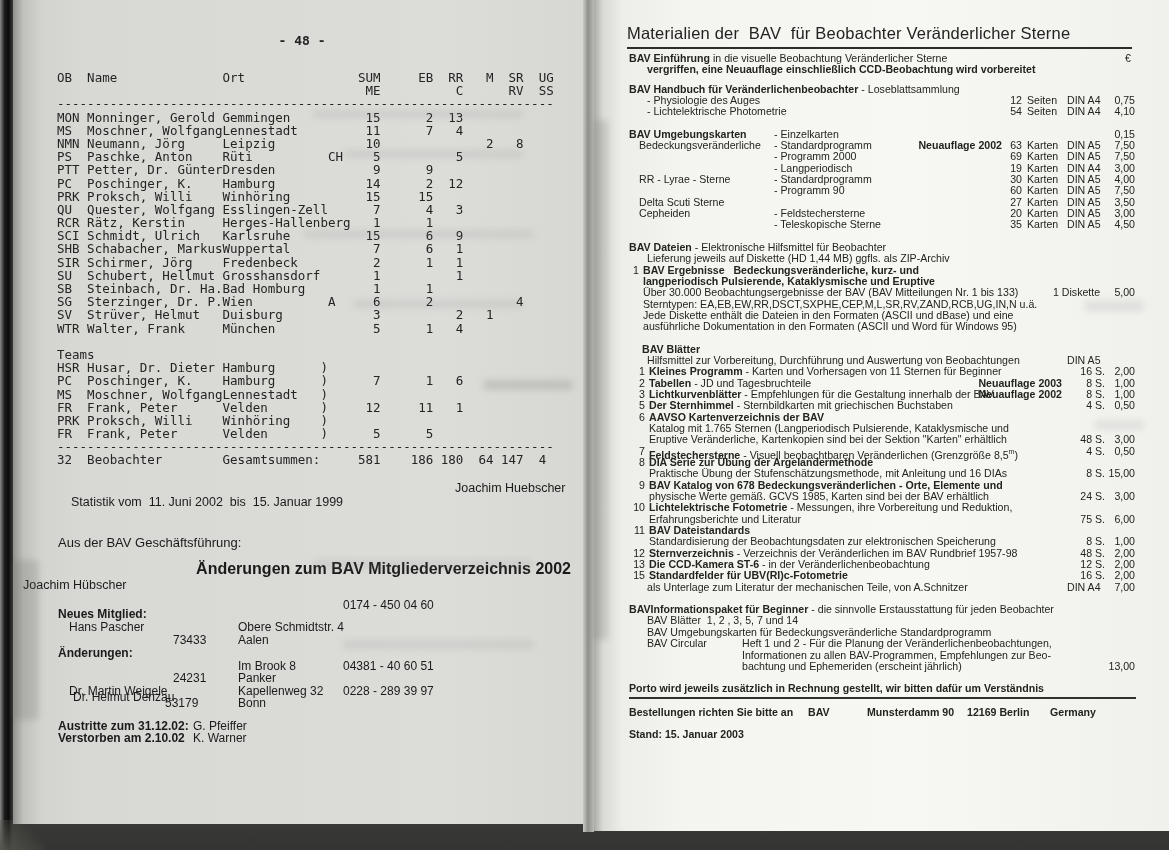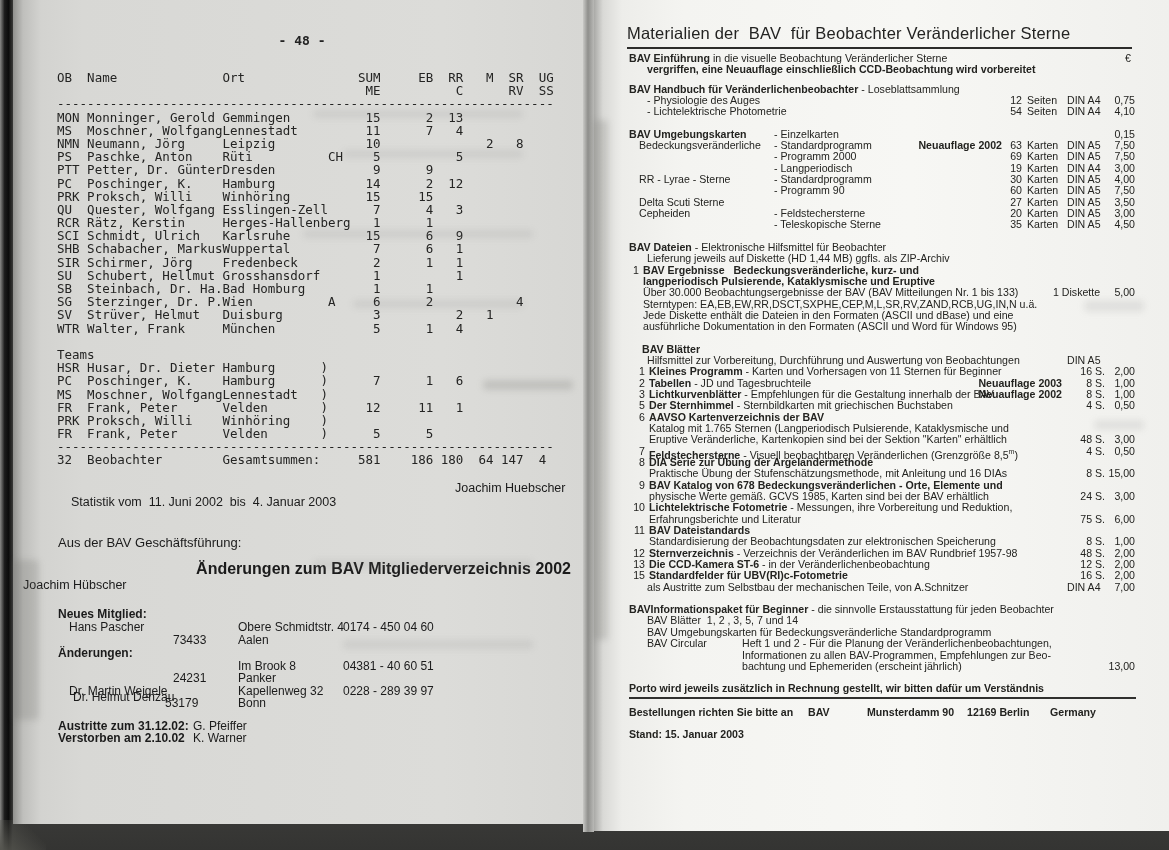--- a/index.html
+++ b/index.html
@@ -72,32 +72,32 @@
 <body>
 
 <div class="spine"></div>
 <div class="corner"></div>
 
 <div id="left-page" class="page">
   <div id="page-number">- 48 -</div>
   <div id="observer-table" class="mono"><div>OB  Name              Ort               SUM     EB  RR   M  SR  UG</div><div>                                         ME          C      RV  SS</div><div>------------------------------------------------------------------</div><div>MON Monninger, Gerold Gemmingen          15      2  13</div><div>MS  Moschner, WolfgangLennestadt         11      7   4</div><div>NMN Neumann, Jörg     Leipzig            10              2   8</div><div>PS  Paschke, Anton    Rüti          CH    5          5</div><div>PTT Petter, Dr. GünterDresden             9      9</div><div>PC  Poschinger, K.    Hamburg            14      2  12</div><div>PRK Proksch, Willi    Winhöring          15     15</div><div>QU  Quester, Wolfgang Esslingen-Zell      7      4   3</div><div>RCR Rätz, Kerstin     Herges-Hallenberg   1      1</div><div>SCI Schmidt, Ulrich   Karlsruhe          15      6   9</div><div>SHB Schabacher, MarkusWuppertal           7      6   1</div><div>SIR Schirmer, Jörg    Fredenbeck          2      1   1</div><div>SU  Schubert, Hellmut Grosshansdorf       1          1</div><div>SB  Steinbach, Dr. Ha.Bad Homburg         1      1</div><div>SG  Sterzinger, Dr. P.Wien          A     6      2           4</div><div>SV  Strüver, Helmut   Duisburg            3          2   1</div><div>WTR Walter, Frank     München             5      1   4</div><div></div><div>Teams</div><div>HSR Husar, Dr. Dieter Hamburg      )</div><div>PC  Poschinger, K.    Hamburg      )      7      1   6</div><div>MS  Moschner, WolfgangLennestadt   )</div><div>FR  Frank, Peter      Velden       )     12     11   1</div><div>PRK Proksch, Willi    Winhöring    )</div><div>FR  Frank, Peter      Velden       )      5      5</div><div>------------------------------------------------------------------</div><div>32  Beobachter        Gesamtsummen:     581    186 180  64 147  4</div></div>
 
   <div id="statistik-line" class="sans">
-    <span>Statistik vom  11. Juni 2002  bis  4. Januar 2003</span>
+    <span>Statistik vom  11. Juni 2002  bis  15. Januar 1999</span>
     <span class="author">Joachim Huebscher</span>
   </div>
 
   <div class="lp-abs" style="left:45px;top:535px;font-size:13px;">Aus der BAV Geschäftsführung:</div>
   <div class="lp-abs" id="gf-heading">Änderungen zum BAV Mitgliederverzeichnis 2002</div>
   <div class="lp-abs" id="gf-author">Joachim Hübscher</div>
 
   <div class="lp-abs b" style="left:45px;top:607px;">Neues Mitglied:</div>
   <div class="lp-abs" style="left:56px;top:620px;">Hans Pascher</div>
   <div class="lp-abs" style="left:225px;top:620px;">Obere Schmidtstr. 4</div>
-  <div class="lp-abs" style="left:330px;top:620px;">0174 - 450 04 60</div>
+  <div class="lp-abs" style="left:330px;top:598px;">0174 - 450 04 60</div>
   <div class="lp-abs" style="left:160px;top:633px;">73433</div>
   <div class="lp-abs" style="left:225px;top:633px;">Aalen</div>
 
   <div class="lp-abs b" style="left:45px;top:646px;text-align:center;">Änderungen:</div>
   <div class="lp-abs" style="left:60px;top:659px;margin-top:31px;">Dr. Helmut Denzau</div>
   <div class="lp-abs" style="left:225px;top:659px;">Im Brook 8</div>
   <div class="lp-abs" style="left:330px;top:659px;">04381 - 40 60 51</div>
   <div class="lp-abs" style="left:160px;top:671px;">24231</div>
   <div class="lp-abs" style="left:225px;top:671px;">Panker</div>
   <div class="lp-abs" style="left:56px;top:684px;">Dr. Martin Weigele</div>
@@ -163,21 +163,21 @@
       <div class="rline i5"><span>Praktische Übung der Stufenschätzungsmethode, mit Anleitung und 16 DIAs</span><span class="abs pages">8 S.</span><span class="abs price">15,00</span></div>
       <div class="rline i5"><span class="num">9</span><span class="b">BAV Katalog von 678 Bedeckungsveränderlichen</span><span class="b"> - Orte, Elemente und</span></div>
       <div class="rline i5"><span>physische Werte gemäß. GCVS 1985, Karten sind bei der BAV erhältlich</span><span class="abs pages">24 S.</span><span class="abs price">3,00</span></div>
       <div class="rline i5"><span class="num">10</span><span class="b">Lichtelektrische Fotometrie</span><span> - Messungen, ihre Vorbereitung und Reduktion,</span></div>
       <div class="rline i5"><span>Erfahrungsberichte und Literatur</span><span class="abs pages">75 S.</span><span class="abs price">6,00</span></div>
       <div class="rline i5"><span class="num">11</span><span class="b">BAV Dateistandards</span></div>
       <div class="rline i5"><span>Standardisierung der Beobachtungsdaten zur elektronischen Speicherung</span><span class="abs pages">8 S.</span><span class="abs price">1,00</span></div>
       <div class="rline i5"><span class="num">12</span><span class="b">Sternverzeichnis</span><span> - Verzeichnis der Veränderlichen im BAV Rundbrief 1957-98</span><span class="abs pages">48 S.</span><span class="abs price">2,00</span></div>
       <div class="rline i5"><span class="num">13</span><span class="b">Die CCD-Kamera ST-6</span><span> - in der Veränderlichenbeobachtung</span><span class="abs pages">12 S.</span><span class="abs price">2,00</span></div>
       <div class="rline i5"><span class="num">15</span><span class="b">Standardfelder für UBV(RI)c-Fotometrie</span><span class="abs pages">16 S.</span><span class="abs price">2,00</span></div>
-      <div class="rline i2"><span>als Austritte zum Selbstbau der mechanischen Teile, von A.Schnitzer</span><span class="abs fmt">DIN A4</span><span class="abs price">7,00</span></div>
+      <div class="rline i2"><span>als Unterlage zum Literatur der mechanischen Teile, von A.Schnitzer</span><span class="abs fmt">DIN A4</span><span class="abs price">7,00</span></div>
       <div class="rline bm"><span class="b">BAVInformationspaket für Beginner</span><span> - die sinnvolle Erstausstattung für jeden Beobachter</span></div>
       <div class="rline i2"><span>BAV Blätter  1, 2 , 3, 5, 7 und 14</span></div>
       <div class="rline i2"><span>BAV Umgebungskarten für Bedeckungsveränderliche Standardprogramm</span></div>
       <div class="rline i2"><span>BAV Circular</span><span class="abs tab">Heft 1 und 2 - Für die Planung der Veränderlichenbeobachtungen,</span></div>
       <div class="rline i3"><span>Informationen zu allen BAV-Programmen, Empfehlungen zur Beo-</span></div>
       <div class="rline i3"><span>bachtung und Ephemeriden (erscheint jährlich)</span><span class="abs price">13,00</span></div>
       <div class="rline bm"><span class="b">Porto wird jeweils zusätzlich in Rechnung gestellt, wir bitten dafür um Verständnis</span></div>
       <div class="rule"></div>
       <div class="rline bs"><span class="b">Bestellungen richten Sie bitte an</span><span class="abs c1">BAV</span><span class="abs c2">Munsterdamm 90</span><span class="abs c3">12169 Berlin</span><span class="abs c4">Germany</span></div>
       <div class="rline bm"><span class="b">Stand: 15. Januar 2003</span></div>

